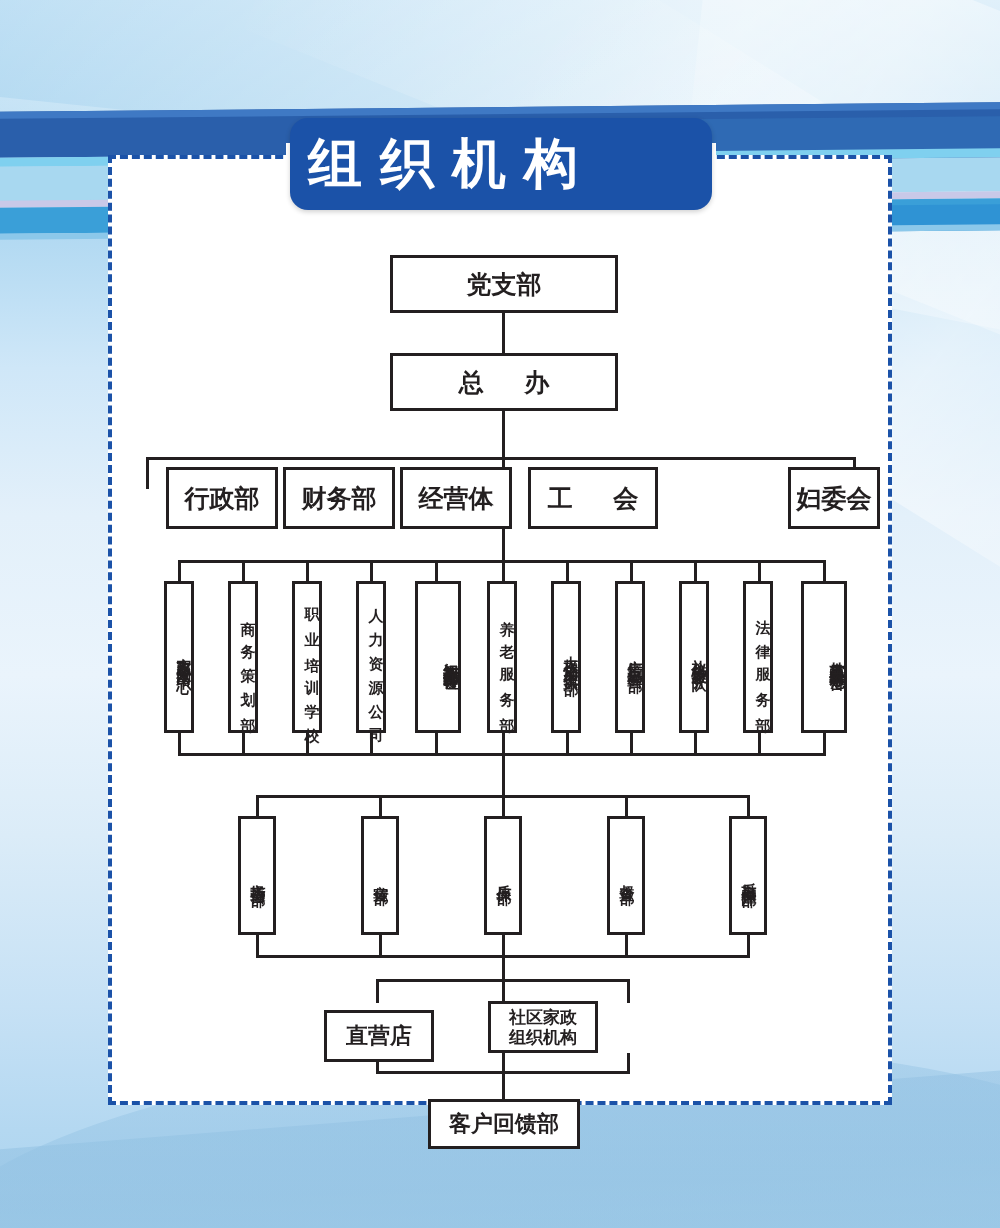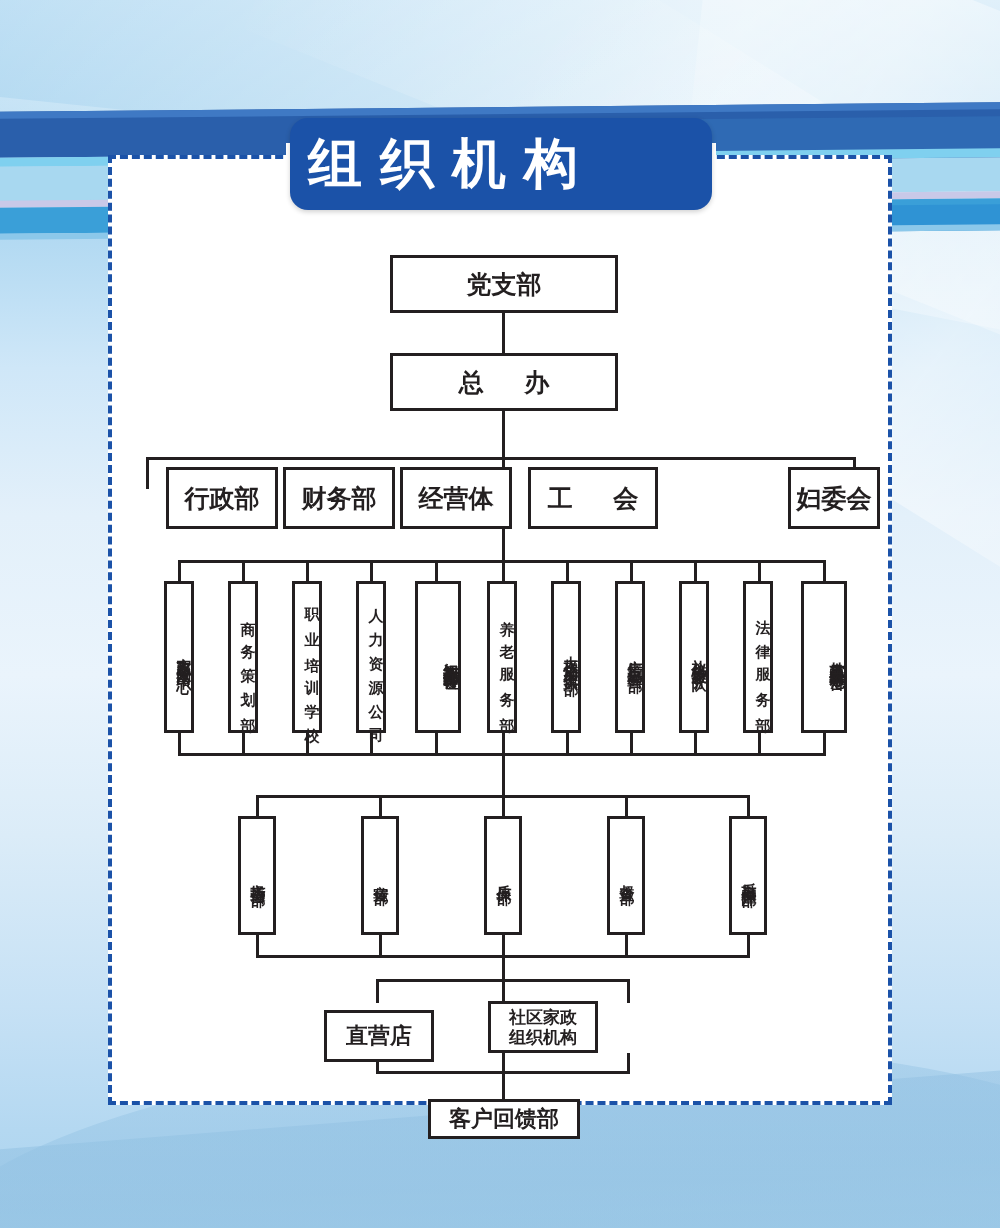--- a/index.html
+++ b/index.html
@@ -390,18 +390,18 @@
       <span>组织机构</span>
     </div>
 
     <div class="line vline" style="left:268px; top:898px; height:20px;"></div>
     <div class="line vline" style="left:394px; top:898px; height:20px;"></div>
     <div class="line vline" style="left:519px; top:898px; height:20px;"></div>
     <div class="line hline" style="left:268px; top:916px; width:254px;"></div>
 
     <div class="line vline" style="left:394px; top:916px; height:30px;"></div>
 
-    <div class="node h sm" style="left:320px; top:944px; width:152px; height:40px;text-align:right;">
+    <div class="node h sm" style="left:320px; top:944px; width:152px; height:50px;text-align:right;">
       <span>客户回馈部</span>
     </div>
 
   </div>
 </div>
 
 </body></html>

